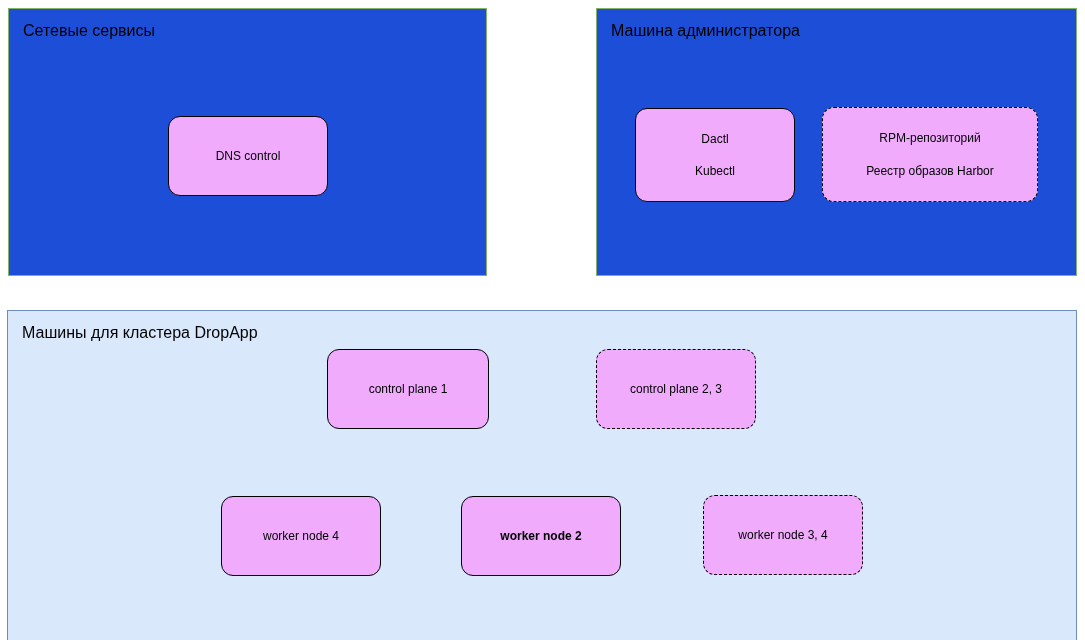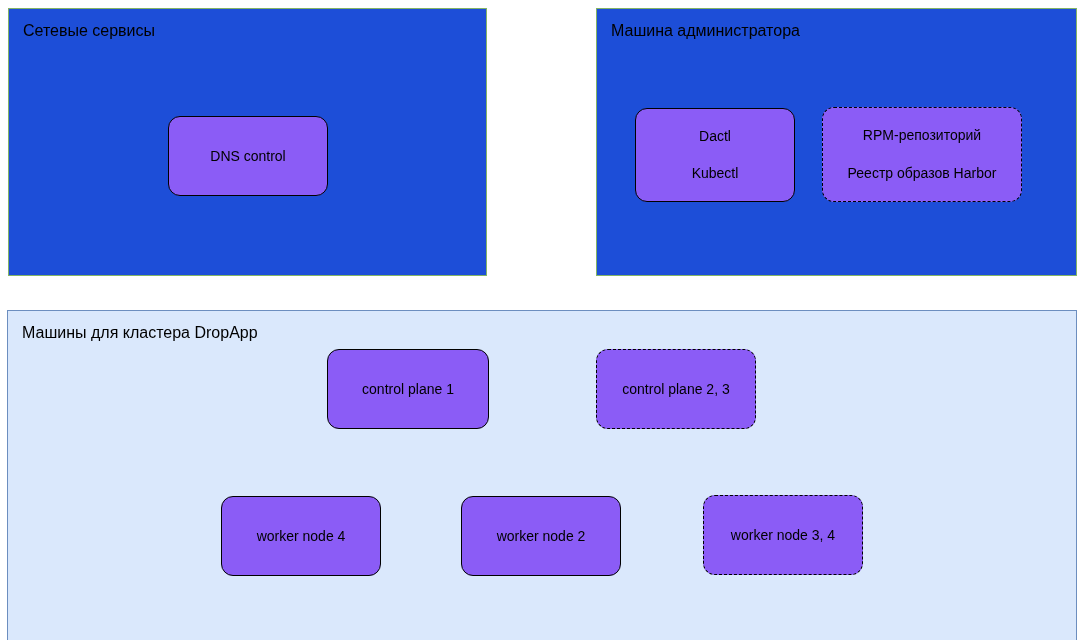--- a/index.html
+++ b/index.html
@@ -33,47 +33,47 @@
     top: 12px;
     left: 14px;
     font-size: 16px;
     line-height: 1.2;
     color: #000000;
     white-space: nowrap;
   }
   .node {
     position: absolute;
     box-sizing: border-box;
-    background: #8b5cf6;
+    background: #f0abfc;
     border: 1px solid #000000;
     border-radius: 12px;
     display: flex;
     align-items: center;
     justify-content: center;
     text-align: center;
-    font-size: 14px;
+    font-size: 12px;
     line-height: 1.35;
     color: #000000;
     white-space: pre-line;
     padding: 0 8px;
   }
   .node.dashed {
     border-style: dashed;
   }
   
   #c-network   { left: 8px;   top: 8px;   width: 479px;  height: 268px; }
   #c-admin     { left: 596px; top: 8px;   width: 481px;  height: 268px; }
   #c-cluster   { left: 7px;   top: 310px; width: 1070px; height: 381px; }
   #n-dns       { left: 168px; top: 116px; width: 160px;  height: 80px; }
   #n-dactl     { left: 635px; top: 108px; width: 160px;  height: 94px; }
-  #n-rpm       { left: 822px; top: 107px; width: 200px;  height: 95px; }
+  #n-rpm       { left: 822px; top: 107px; width: 216px;  height: 95px; }
   #n-cp1       { left: 327px; top: 349px; width: 162px;  height: 80px; }
   #n-cp23      { left: 596px; top: 349px; width: 160px;  height: 80px; }
   #n-wn1       { left: 221px; top: 496px; width: 160px;  height: 80px; }
-  #n-wn2       { left: 461px; top: 496px; width: 160px;  height: 80px; }
+  #n-wn2       { left: 461px; top: 496px; width: 160px;  height: 80px; font-weight: bold; }
   #n-wn34     { left: 703px; top: 495px; width: 160px;  height: 80px; }
 </style>
 </head>
 <body>
 
 <div id="c-network" class="container green">
   <div class="container-title">Сетевые сервисы</div>
 </div>
 
 <div id="c-admin" class="container green">

